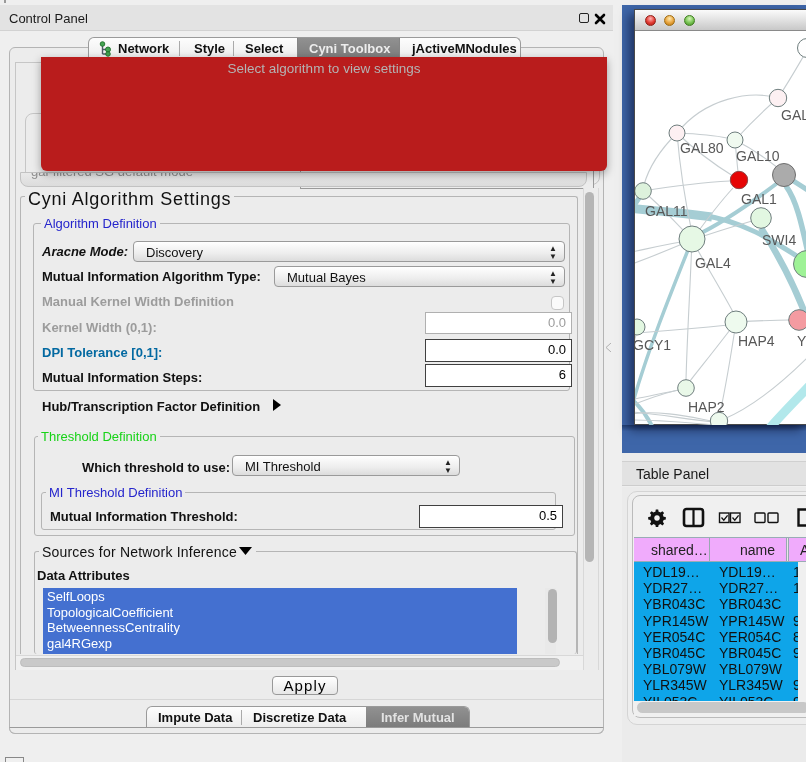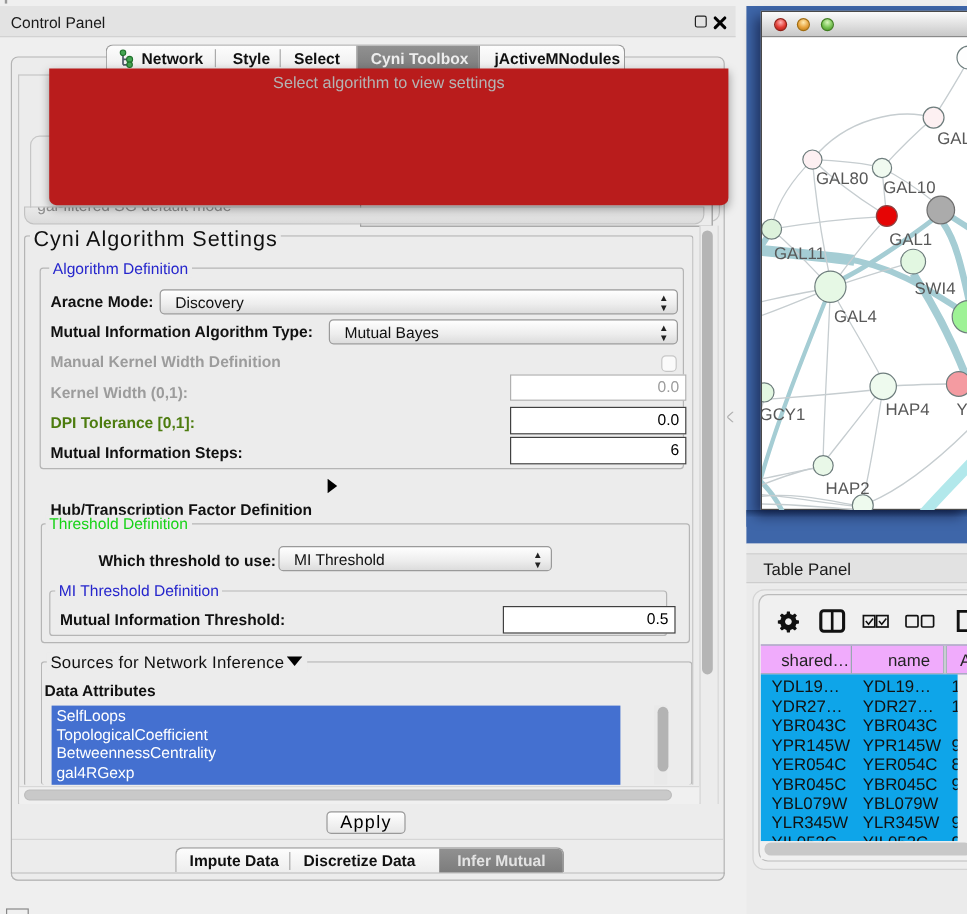--- a/index.html
+++ b/index.html
@@ -55,40 +55,40 @@
   <div class="abs" style="left:10px;top:-9px;font-size:13px;color:#8e8e8e;">gal-filtered SG default mode</div>
 </div>
 
 <div class="grp" style="left:20px;top:196px;width:558px;height:458px;border-bottom:none;border-radius:3px 3px 0 0;">
   <div class="grplbl" style="left:4px;color:#111;font-weight:normal;font-size:18px;letter-spacing:0.75px;">Cyni Algorithm Settings</div>
 </div>
 
 <div class="grp" style="left:33px;top:223px;width:537px;height:168px;">
   <div class="grplbl" style="left:7px;color:#2525cc;font-weight:normal;">Algorithm Definition</div>
 </div>
-<div class="abs b" style="left:42px;top:244px;font-size:13px;color:#111;">Aracne Mode:</div>
+<div class="abs b" style="left:42px;top:244px;font-size:13px;color:#111;font-style:italic;">Aracne Mode:</div>
 <div class="combo" style="left:133px;top:241px;width:432px;height:21px;">
   <span class="tx">Discovery</span>
     <span class="st">▲<br>▼</span>
 </div>
 <div class="abs b" style="left:42px;top:269px;font-size:13px;color:#111;">Mutual Information Algorithm Type:</div>
 <div class="combo" style="left:274px;top:266px;width:291px;height:21px;">
   <span class="tx">Mutual Bayes</span>
     <span class="st">▲<br>▼</span>
 </div>
 <div class="abs b" style="left:42px;top:294px;font-size:13px;color:#9c9c9c;">Manual Kernel Width Definition</div>
 <div class="abs" style="left:551px;top:296px;width:13px;height:14px;border:1px solid #c6c6c6;border-radius:4px;background:#fafafa;"></div>
 <div class="abs b" style="left:42px;top:320px;font-size:13px;color:#9c9c9c;">Kernel Width (0,1):</div>
 <div class="field" style="left:425px;top:312px;width:147px;height:22px;border:1px solid #b0b0b0;color:#9c9c9c;line-height:20px;">0.0</div>
-<div class="abs b" style="left:42px;top:345px;font-size:13px;color:#4d7c0f;">DPI Tolerance [0,1]:</div>
+<div class="abs b" style="left:42px;top:345px;font-size:13px;color:#0369a1;">DPI Tolerance [0,1]:</div>
 <div class="field" style="left:425px;top:339px;width:147px;height:23px;border:1.5px solid #404040;color:#000;line-height:20px;">0.0</div>
 <div class="abs b" style="left:42px;top:370px;font-size:13px;color:#111;">Mutual Information Steps:</div>
 <div class="field" style="left:425px;top:364px;width:147px;height:23px;border:1.5px solid #404040;color:#000;line-height:20px;">6</div>
 
-<div class="abs b" style="left:42px;top:399px;font-size:13px;color:#111;margin-top:18px;">Hub/Transcription Factor Definition</div>
+<div class="abs b" style="left:42px;top:399px;font-size:13px;color:#111;">Hub/Transcription Factor Definition</div>
 <svg class="abs" style="left:272px;top:399px;" width="10" height="12" viewBox="0 0 10 12">
     <path d="M1 0 L9 6 L1 12 Z" fill="#000"></path>
   </svg>
 
 <div class="grp" style="left:34px;top:436px;width:541px;height:100px;">
   <div class="grplbl" style="left:3px;color:#17d317;font-weight:normal;">Threshold Definition</div>
 </div>
 <div class="abs b" style="left:82px;top:460px;font-size:13px;color:#111;">Which threshold to use:</div>
 <div class="combo" style="left:232px;top:455px;width:228px;height:21px;">
   <span class="tx">MI Threshold</span>

